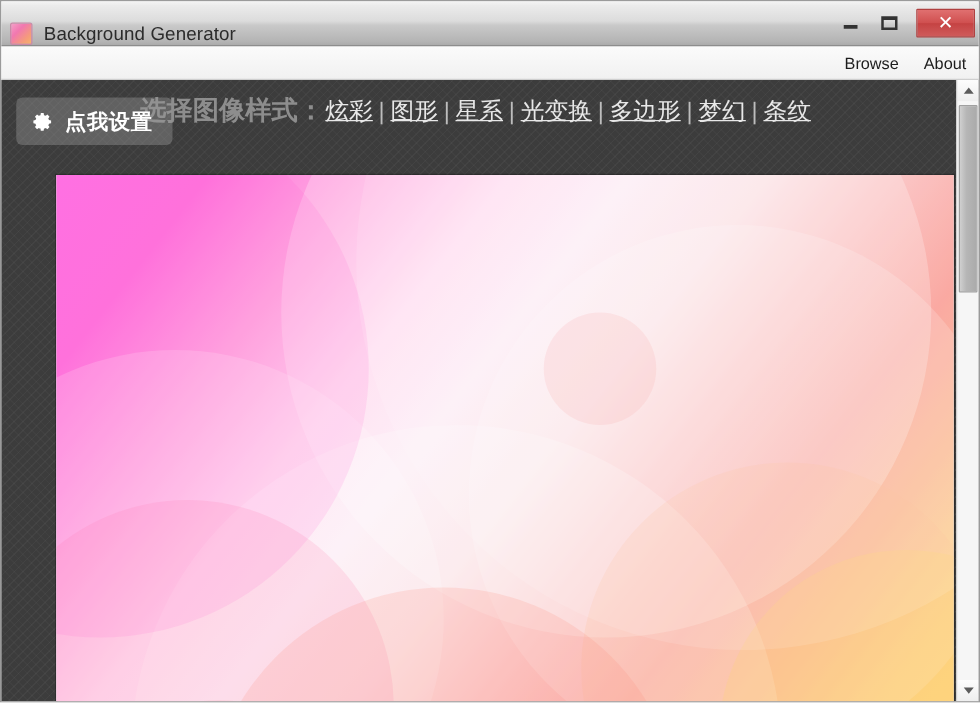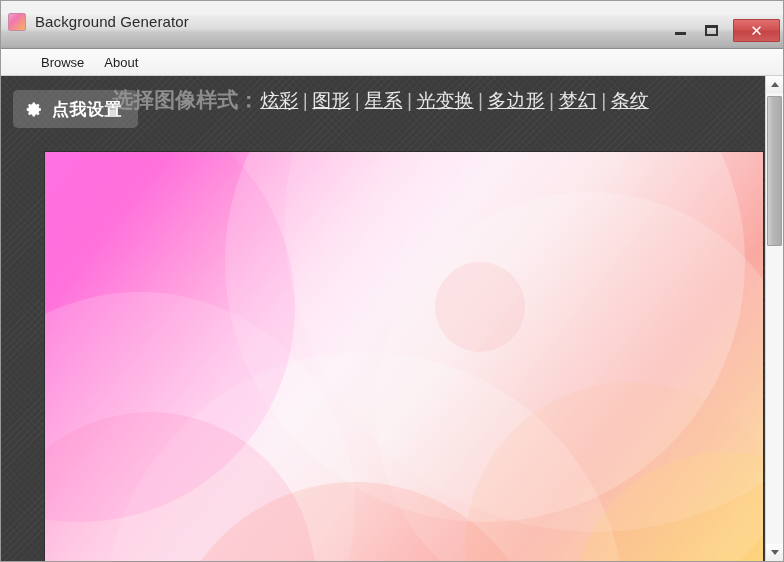--- a/index.html
+++ b/index.html
@@ -21,23 +21,22 @@
 
   
   .titlebar {
     position: relative;
     height: 36px;
     flex: 0 0 36px;
     background: linear-gradient(to bottom,
         #f4f4f4 0%, #ebebeb 10%, #dcdcdc 45%,
         #c9c9c9 55%, #b4b4b4 92%, #ababab 100%);
     border-bottom: 1px solid #8d8d8d;
-    display: flex; align-items: flex-start;
+    display: flex; align-items: flex-end;
     padding-left: 7px;
-    margin-top: 12px;
   }
   .app-icon {
     width: 18px; height: 18px;
     border-radius: 2px;
     background: linear-gradient(135deg, #f4a0c8 0%, #f178b0 35%, #f59c7a 75%, #f6b26b 100%);
     border: 1px solid #c98aa8;
     flex: 0 0 auto;
   }
   .title-text {
     margin-left: 9px;
@@ -74,21 +73,22 @@
     font-size: 15px;
     line-height: 1;
   }
 
   
   .menubar {
     height: 27px; flex: 0 0 27px;
     background: linear-gradient(to bottom, #fbfbfb, #f1f1f1);
     border-bottom: 1px solid #cfcfcf;
     display: flex; align-items: center;
-    padding-left: 30px;
+    padding-left: 13px;
+    justify-content: flex-end;
   }
   .menu-item {
     font-size: 13px;
     color: #1d1d1d;
     padding: 3px 10px;
     cursor: default;
   }
 
   
   .content {

